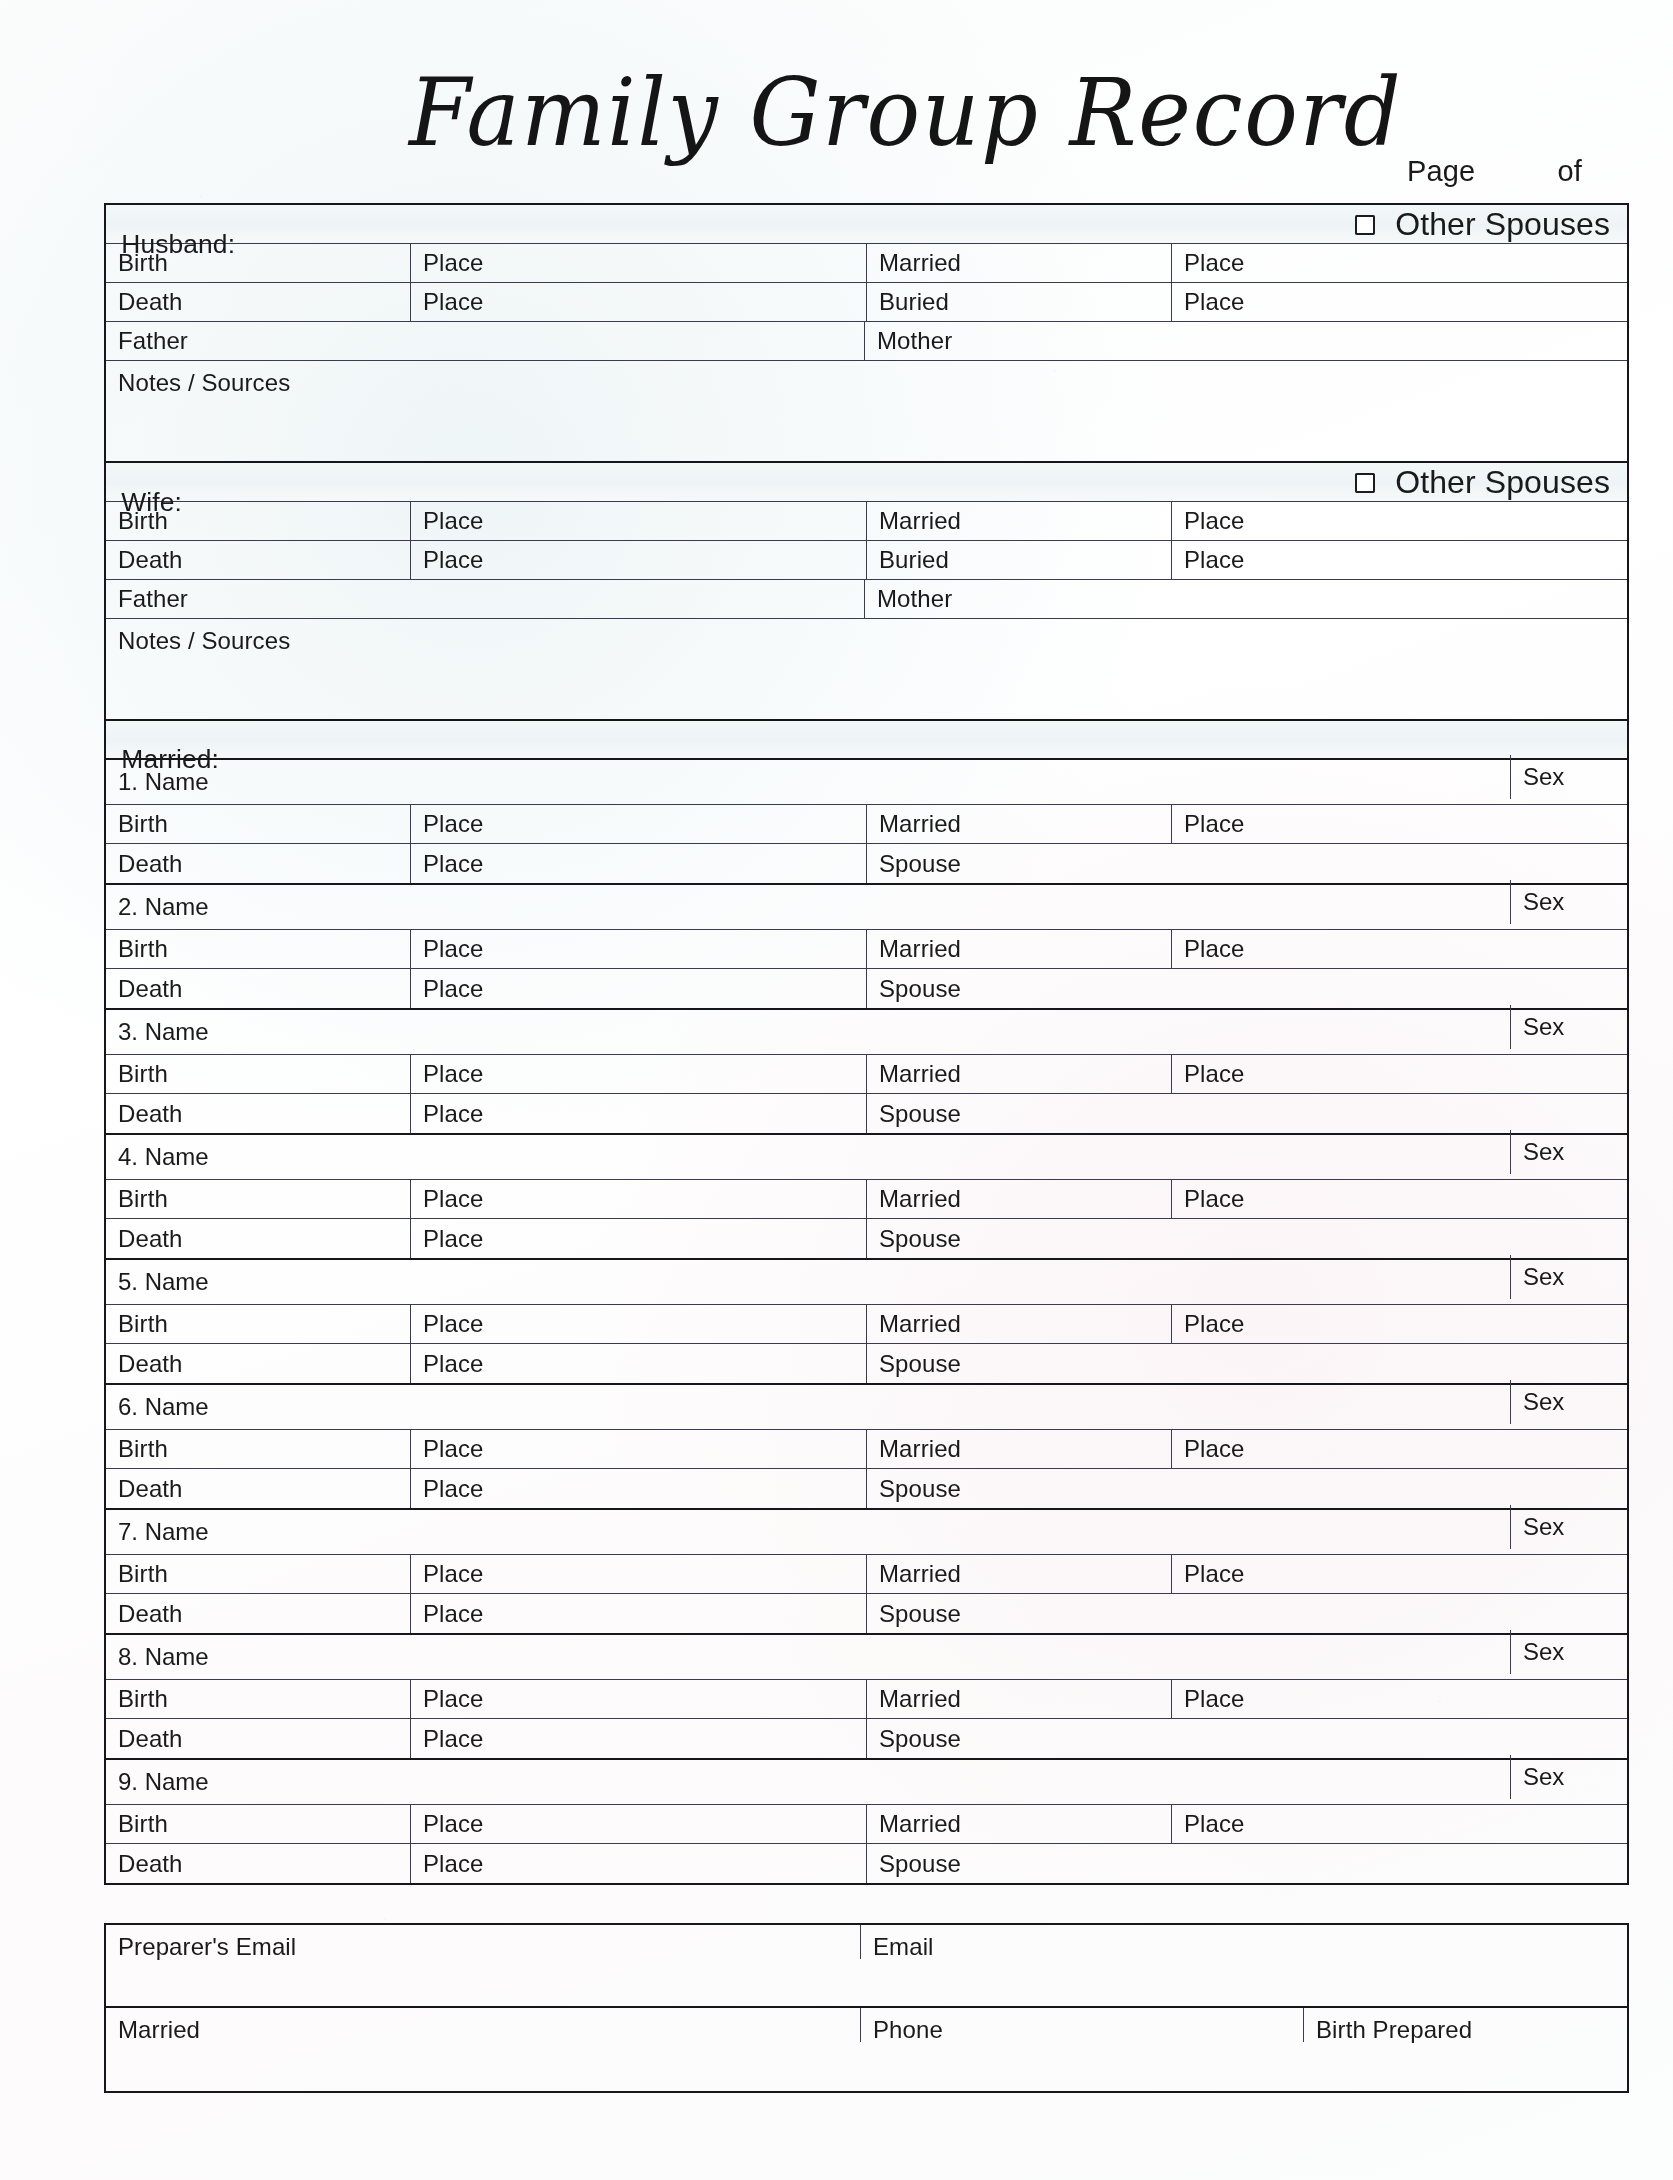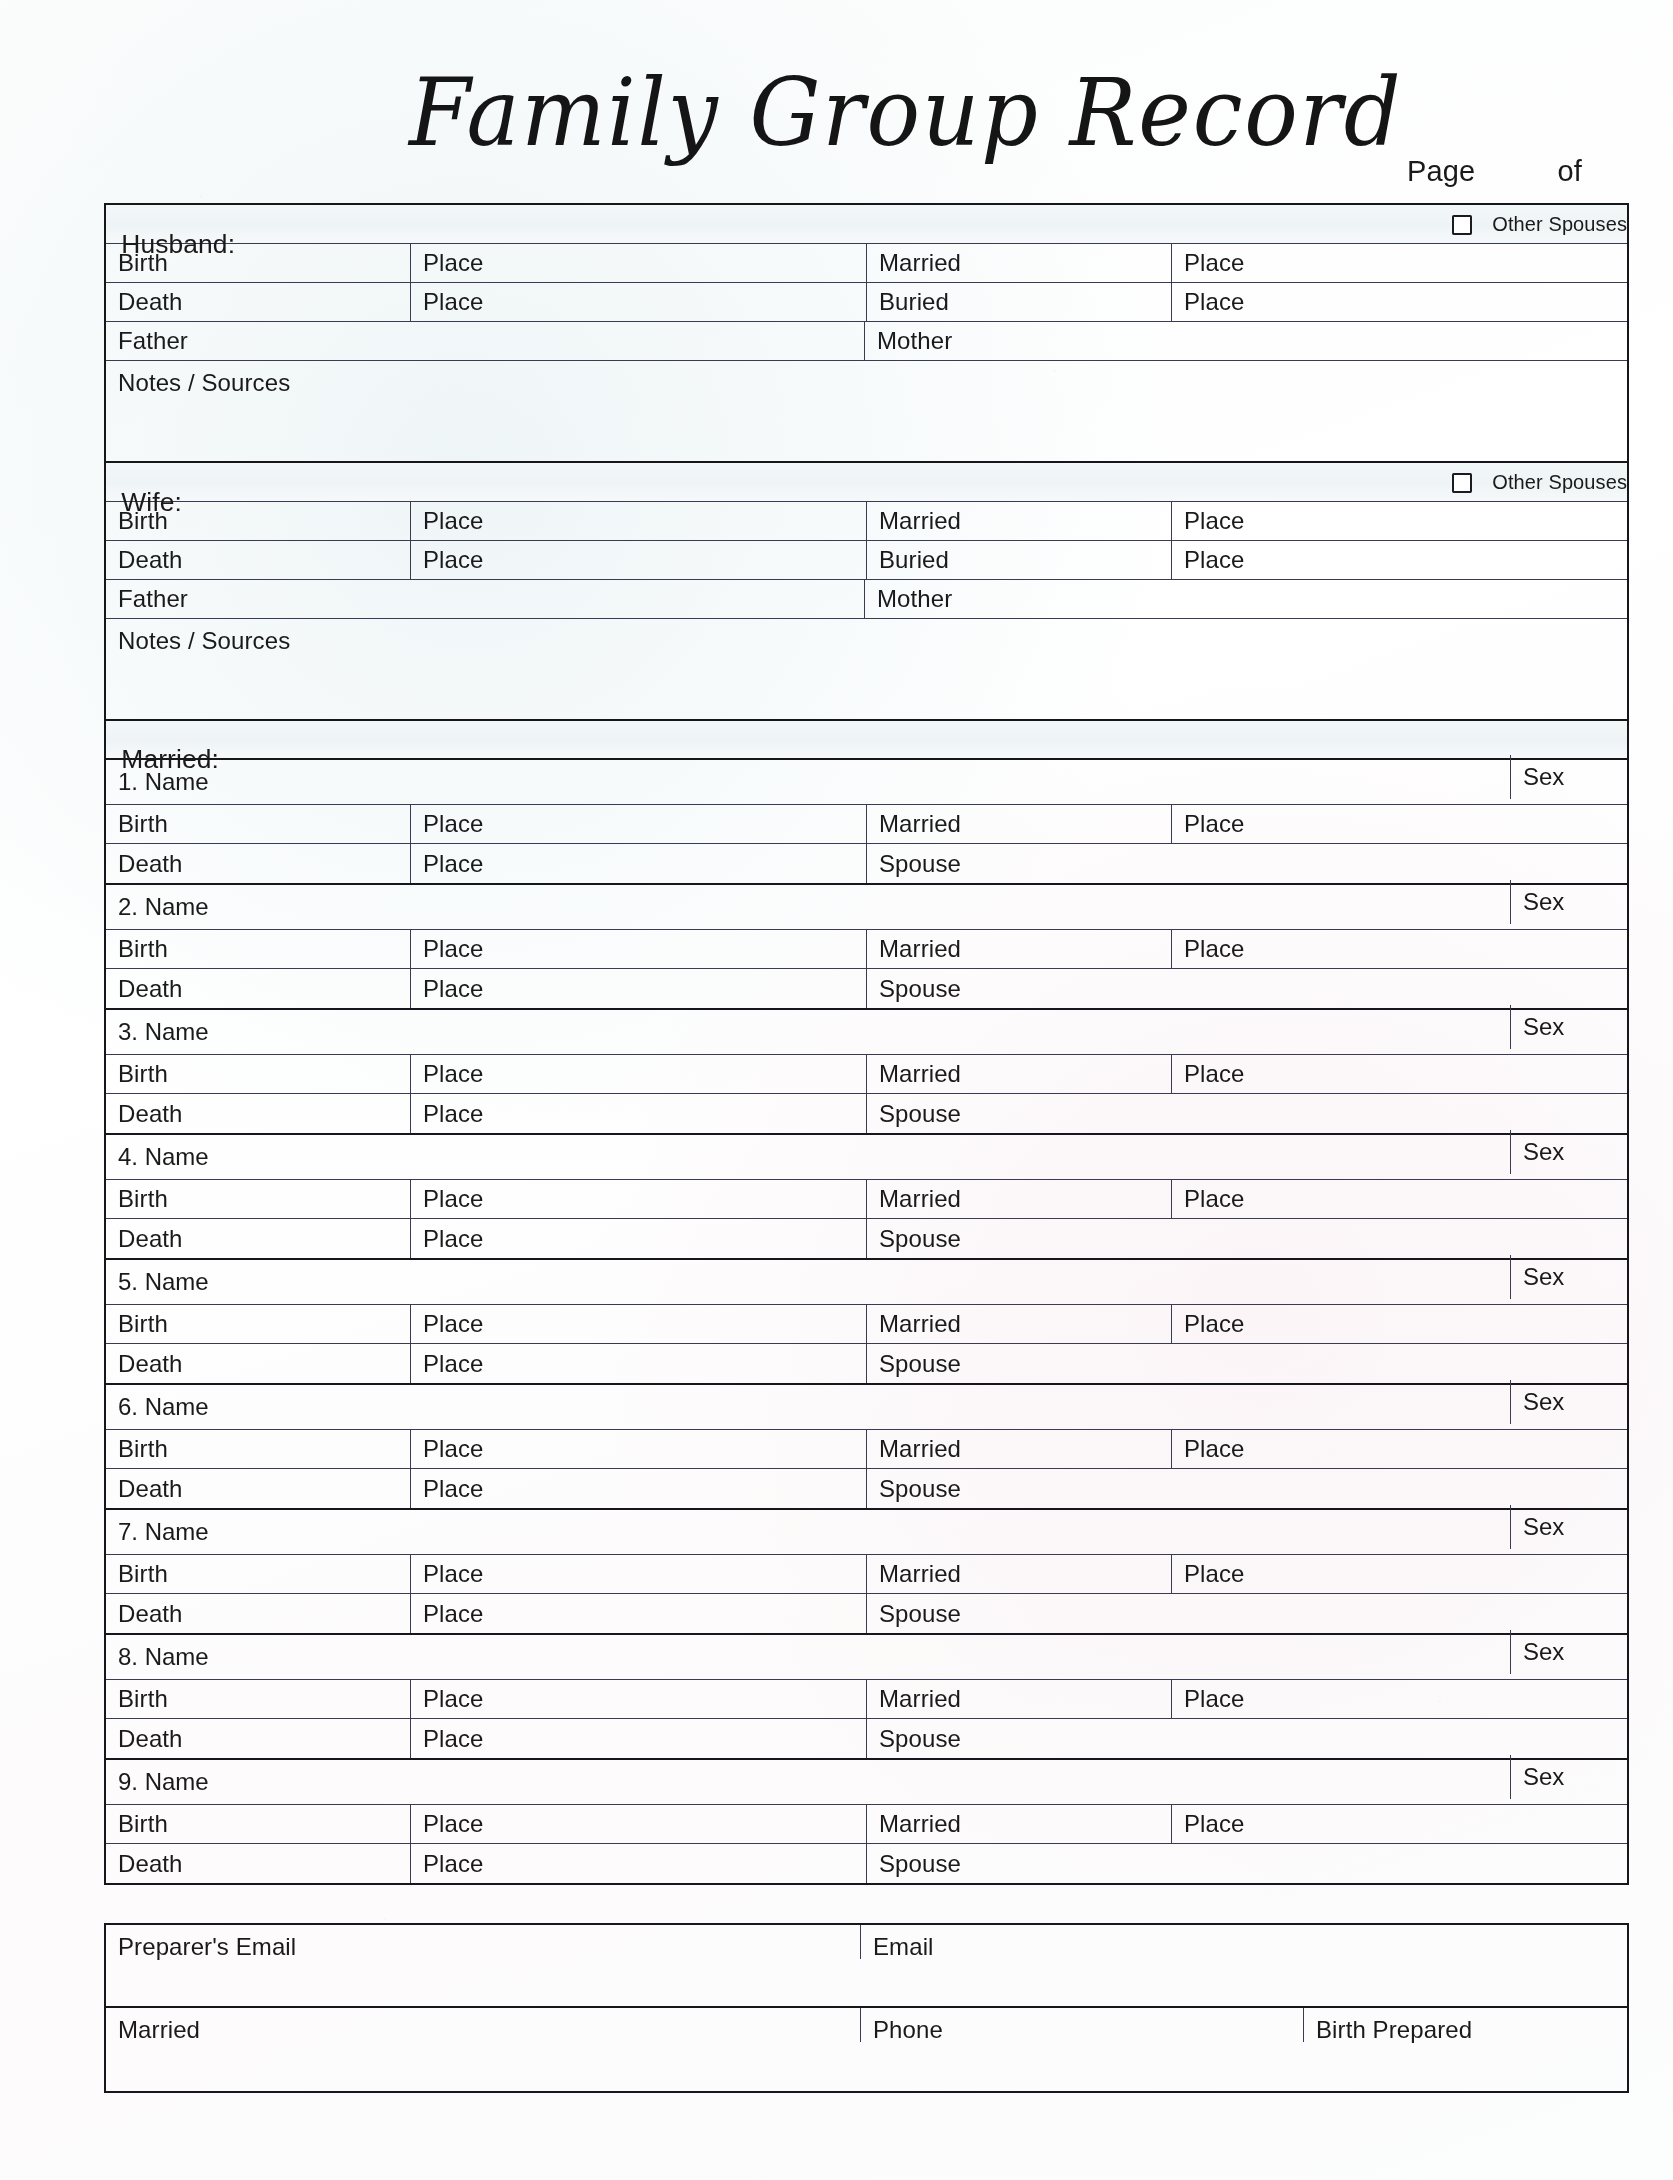--- a/index.html
+++ b/index.html
@@ -113,21 +113,22 @@
     height: 39px;
     align-items: center;
     background: linear-gradient(180deg, #f2f7f8 0%, #eef4f6 55%, #f6f9fa 100%);
   }
   .banner .cell { font-size: 26.4px; padding-left: 15.3px; }
   .banner .spouse-box {
     margin-left: auto;
     display: flex;
     align-items: center;
     gap: 20px;
-    font-size: 20px;
+    padding-right: 17px;
+    font-size: 32px;
     border-right: none;
   }
   .chkbox {
     display: inline-block;
     width: 16px;
     height: 16px;
     border: 2.6px solid #1b1b22;
     border-radius: 1.7px;
     background: #fff;
     position: relative;

